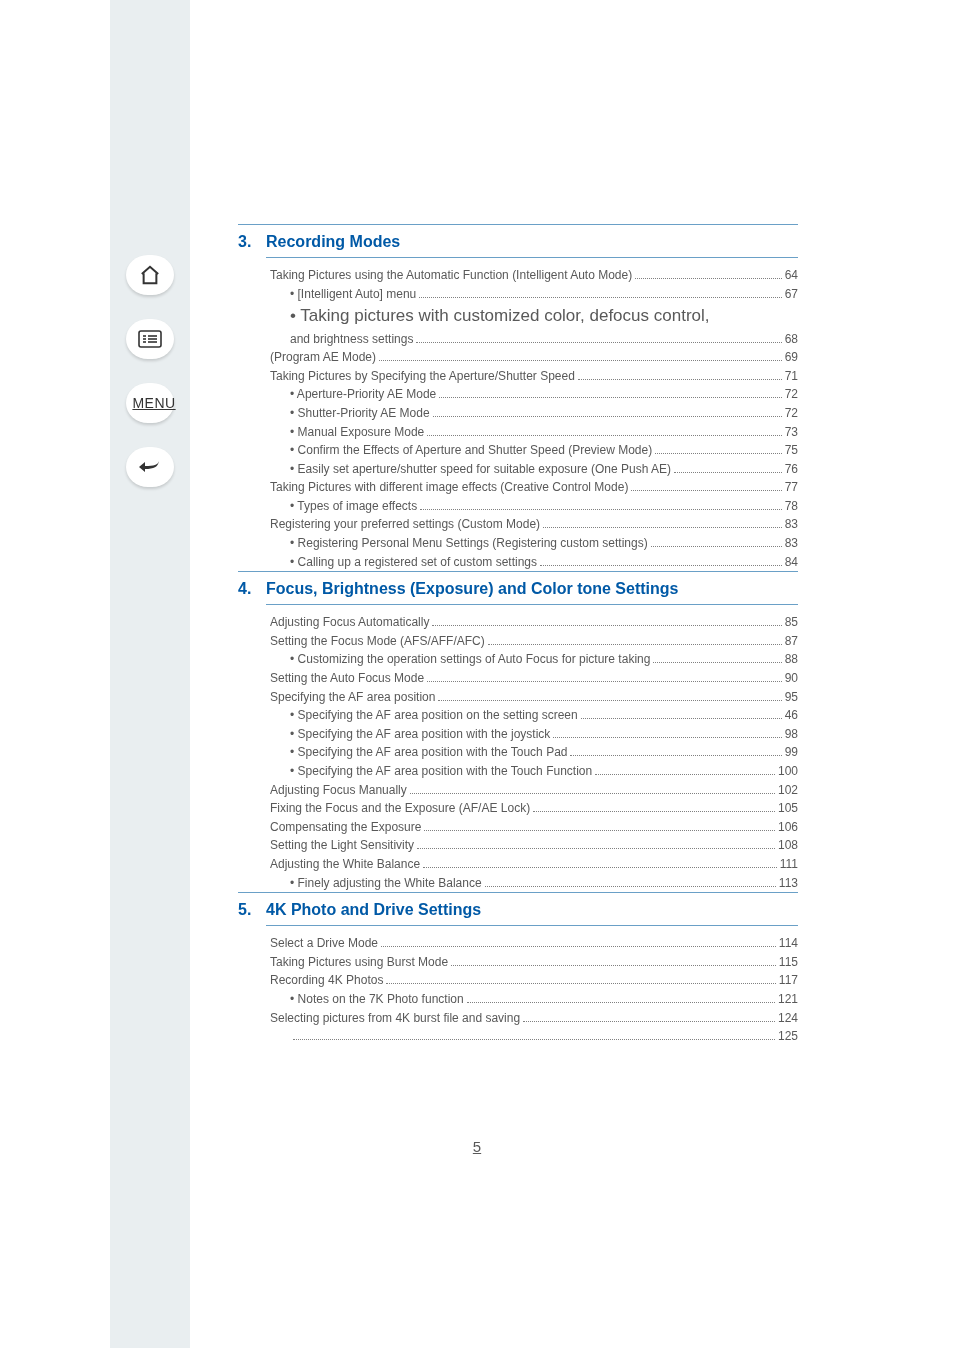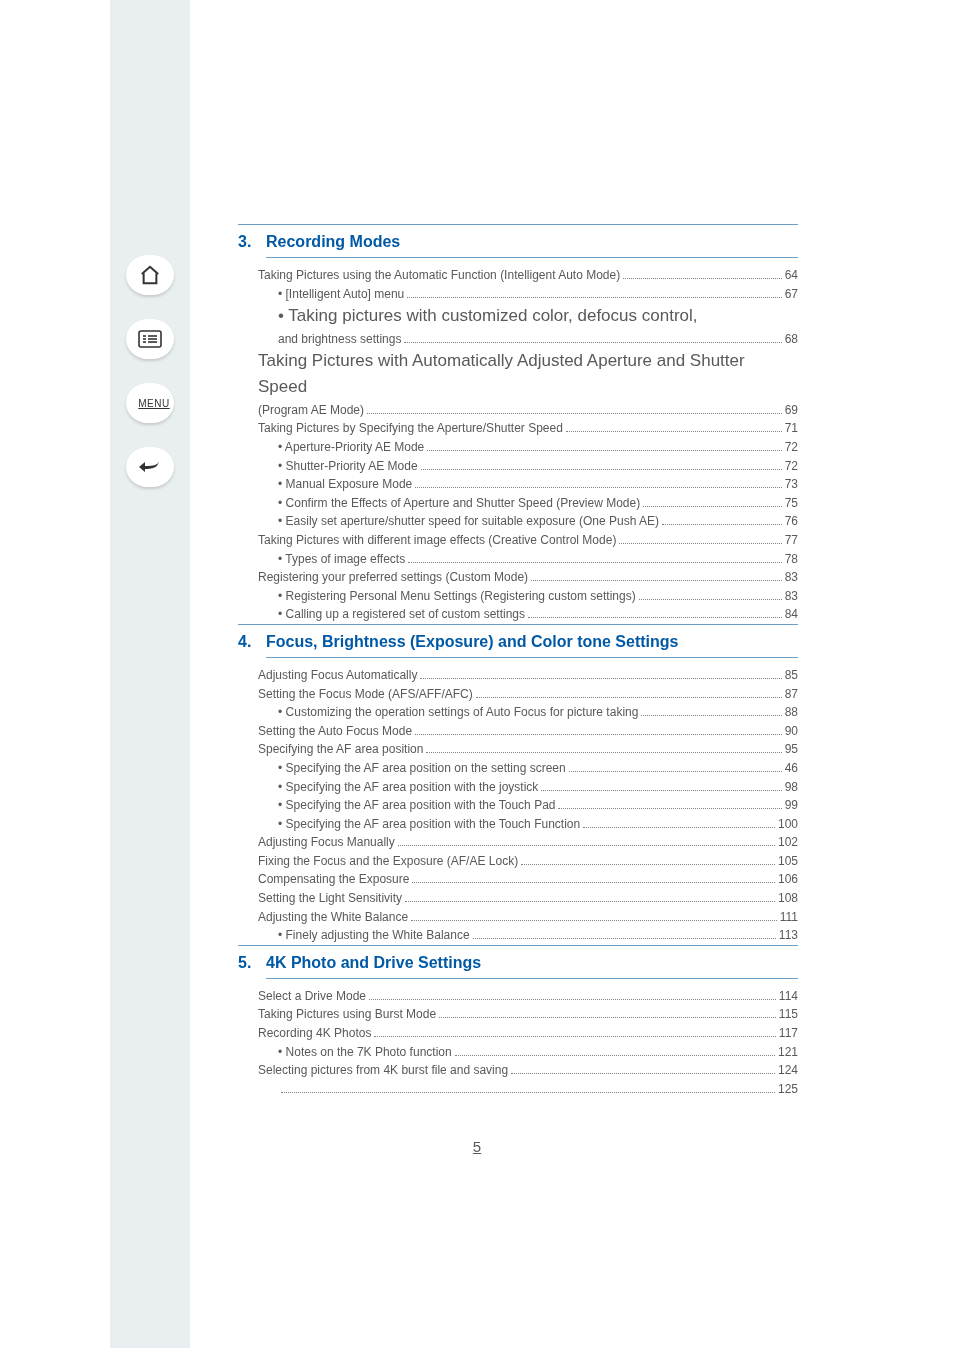--- a/index.html
+++ b/index.html
@@ -37,21 +37,21 @@
     border-radius: 22px / 20px;
     box-shadow: 0 2px 3px rgba(0,0,0,0.15);
     display: flex;
     align-items: center;
     justify-content: center;
     color: #333;
     font-size: 22px;
   }
   .nav-btn svg { display: block; }
   .nav-btn .menu-text {
-    font-size: 10px;
+    font-size: 14px;
     letter-spacing: 0.5px;
     text-decoration: underline;
     color: #333;
     padding-left: 8px;
   }
   .content {
     position: absolute;
     left: 238px;
     top: 224px;
     width: 560px;
@@ -80,21 +80,21 @@
     border-top: 1.5px solid #6aa0c7;
     margin-bottom: 2px;
   }
   .hr-bottom {
     height: 0;
     border-top: 1.5px solid #6aa0c7;
     margin-top: 2px;
     margin-left: 28px;
   }
   .toc-list {
-    margin-left: 20px;
+    margin-left: 32px;
     margin-top: 8px;
   }
   .toc-line {
     display: flex;
     align-items: baseline;
     font-size: 12px;
     line-height: 1.55;
     white-space: nowrap;
   }
   .toc-line .label { white-space: normal; }
@@ -177,21 +177,20 @@
         <span class="label">• [Intelligent Auto] menu</span>
         <span class="dots"></span>
         <span class="page">67</span>
       </div>
       <div class="toc-continuation l2">• Taking pictures with customized color, defocus control,</div>
       <div class="toc-line l2">
         <span class="label">and brightness settings</span>
         <span class="dots"></span>
         <span class="page">68</span>
       </div>
-      <div class="toc-continuation l1">Taking Pictures with Automatically Adjusted Aperture and Shutter Speed</div>
       <div class="toc-line l1">
         <span class="label">(Program AE Mode)</span>
         <span class="dots"></span>
         <span class="page">69</span>
       </div>
       <div class="toc-line l1">
         <span class="label">Taking Pictures by Specifying the Aperture/Shutter Speed</span>
         <span class="dots"></span>
         <span class="page">71</span>
       </div>

